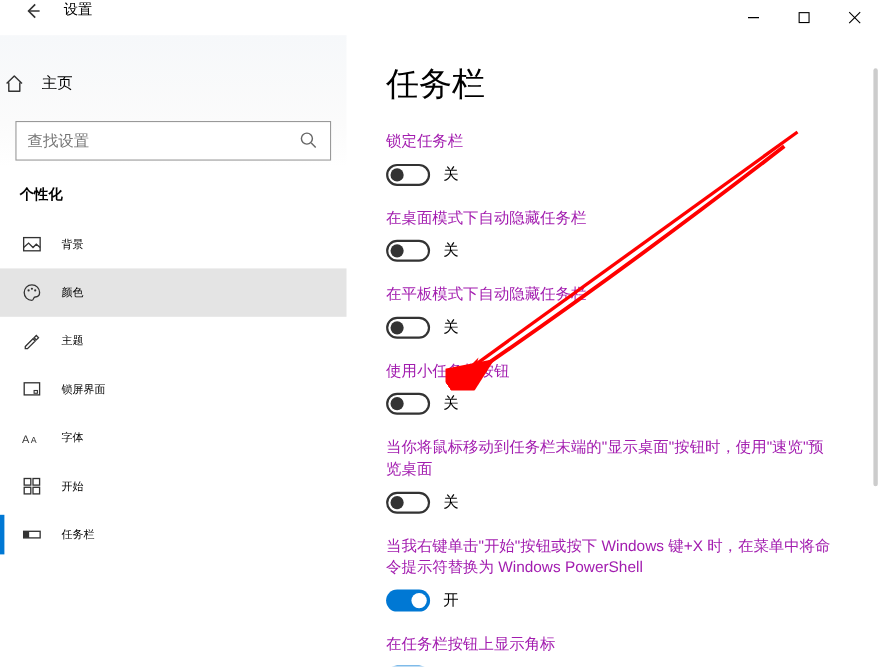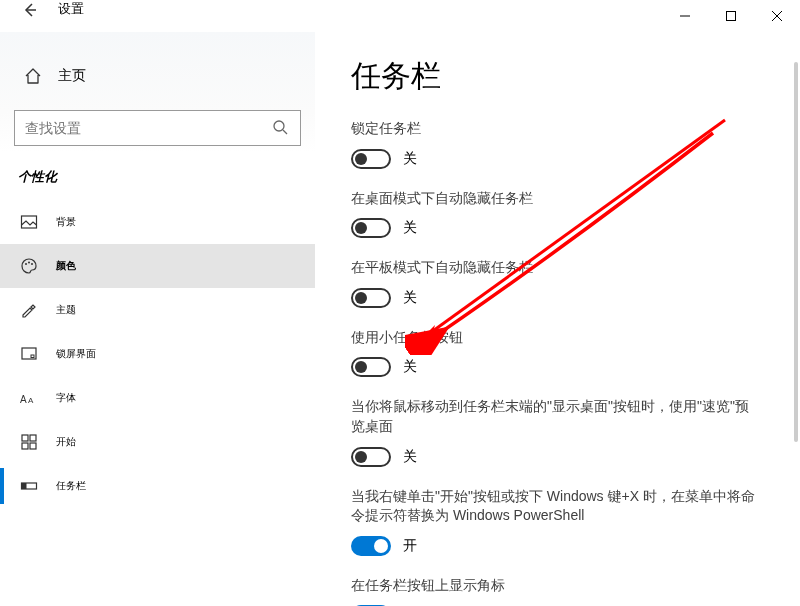--- a/index.html
+++ b/index.html
@@ -54,21 +54,21 @@
     }
     .sidebar {
       width: 315px;
       padding-top: 24px;
       background: linear-gradient(180deg, #f6f8fa 0%, #fbfbfb 80px, #fff 120px);
     }
     .home-row {
       display: flex;
       align-items: center;
       height: 40px;
-      padding-left: 24px;
+      padding-left: 4px;
       cursor: pointer;
     }
     .home-icon {
       width: 18px;
       height: 18px;
       margin-right: 16px;
     }
     .home-label {
       font-size: 14px;
       color: #000;
@@ -92,36 +92,34 @@
     }
     .search-icon {
       width: 18px;
       height: 18px;
     }
     .section-label {
       margin: 22px 0 12px 18px;
       font-size: 13px;
       font-weight: 600;
       color: #000;
-      font-style: italic;
     }
     .nav-items {
       margin-top: 14px;
     }
     .nav-item {
       display: flex;
       align-items: center;
       height: 44px;
       padding-left: 20px;
       cursor: pointer;
       position: relative;
     }
     .nav-item.selected {
       background: #e4e4e4;
-      font-weight: bold;
     }
     .nav-item.active-bar::before {
       content: "";
       position: absolute;
       left: 0;
       top: 4px;
       bottom: 4px;
       width: 4px;
       background: #0078d4;
     }
@@ -147,21 +145,21 @@
       font-size: 30px;
       font-weight: 500;
       color: #000;
       margin-bottom: 22px;
     }
     .setting {
       margin-bottom: 20px;
     }
     .setting-label {
       font-size: 14px;
-      color: #404040;
+      color: #a21caf;
       line-height: 1.4;
       margin-bottom: 10px;
       max-width: 410px;
     }
     .toggle-row {
       display: flex;
       align-items: center;
     }
     .toggle {
       width: 40px;

